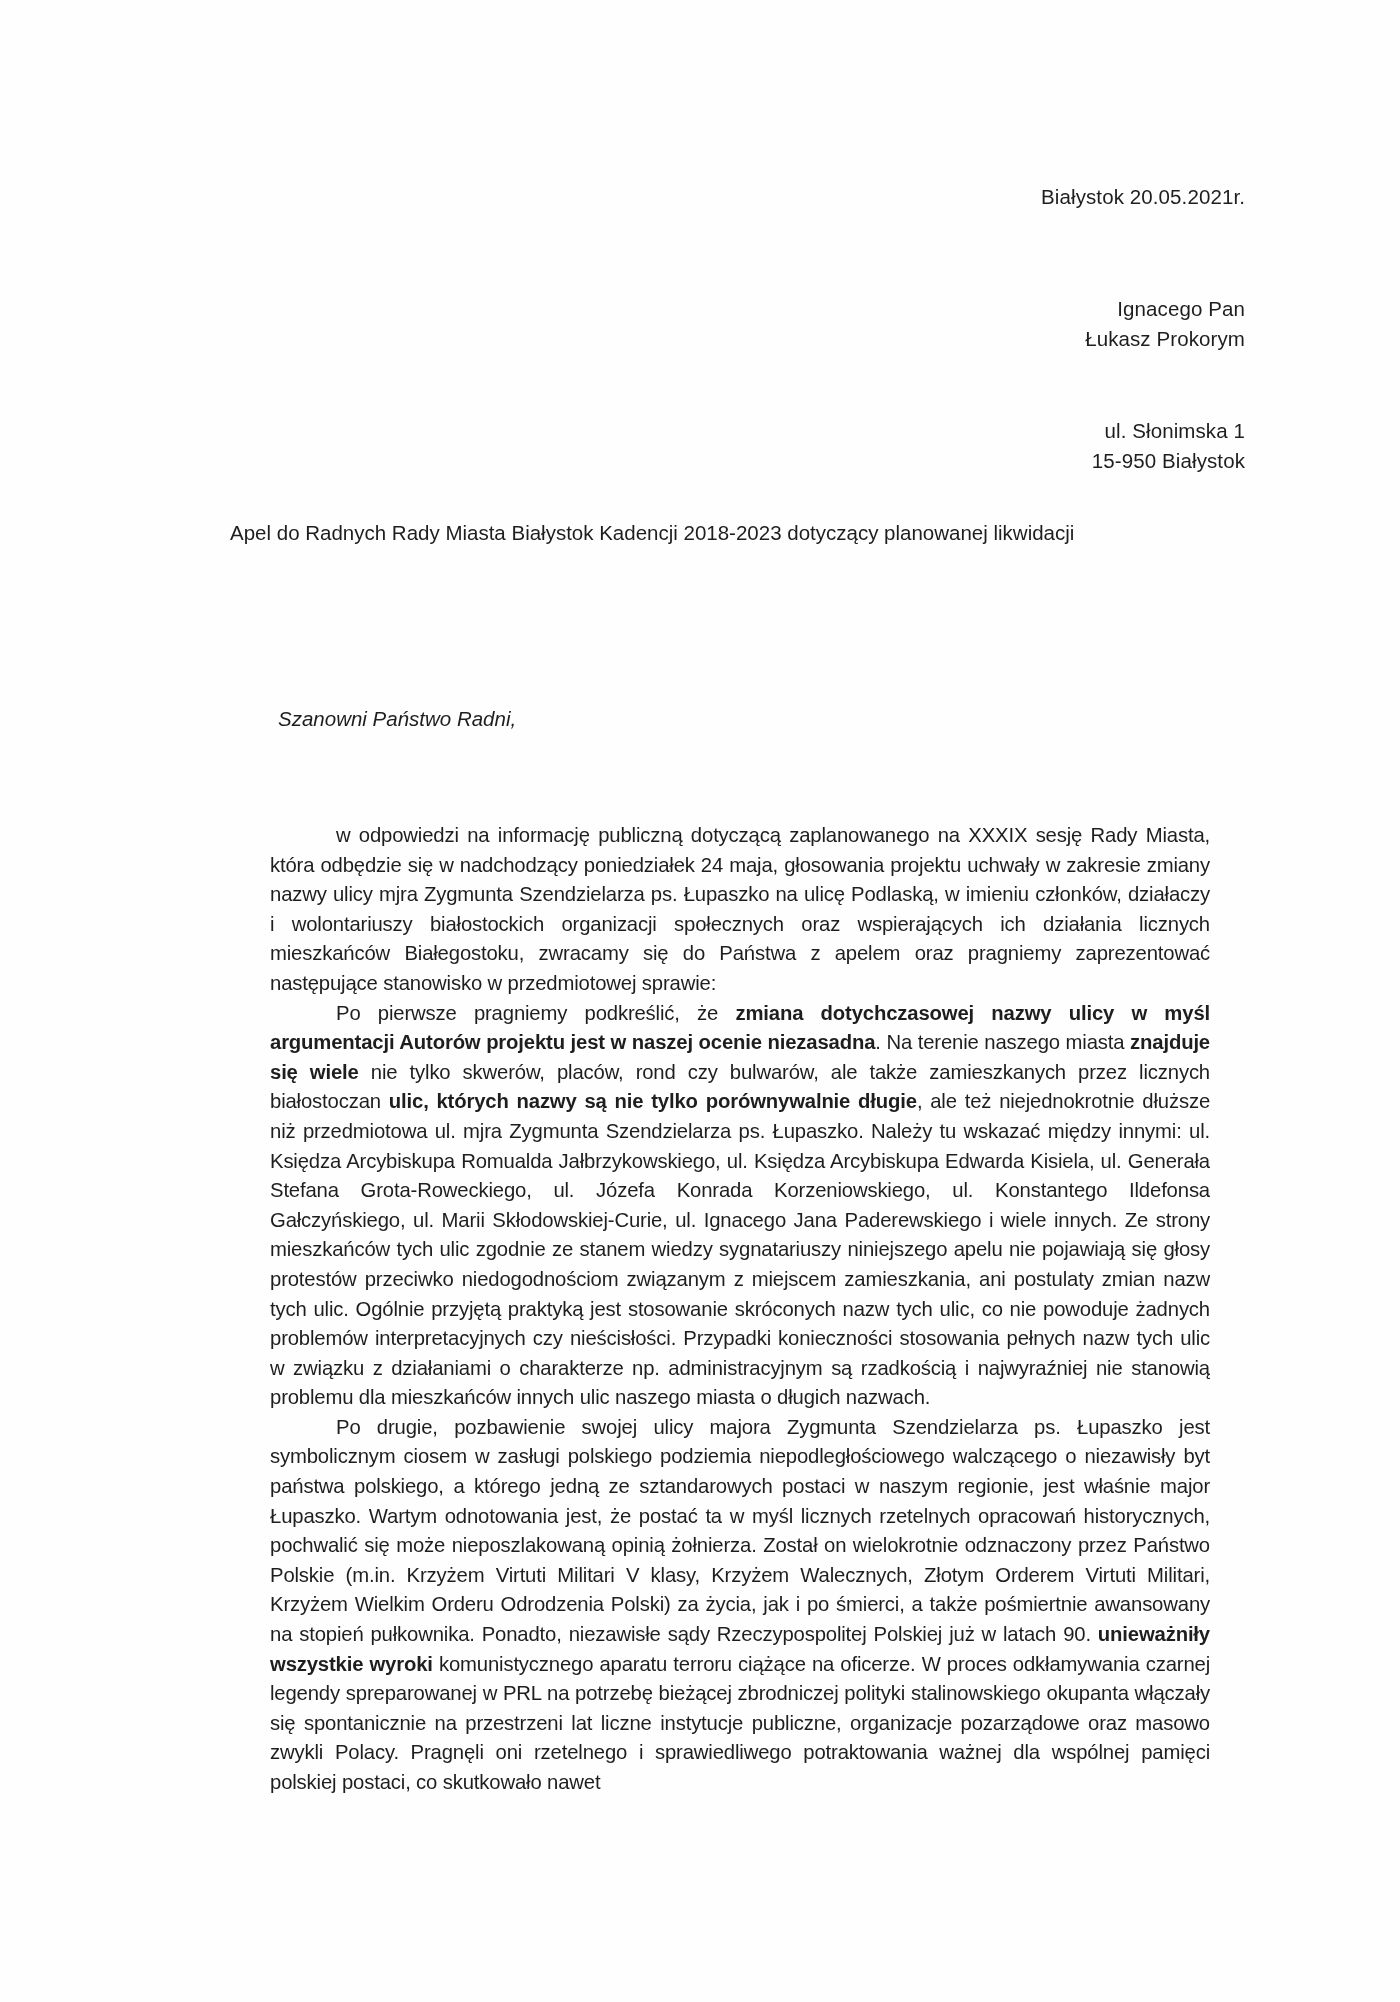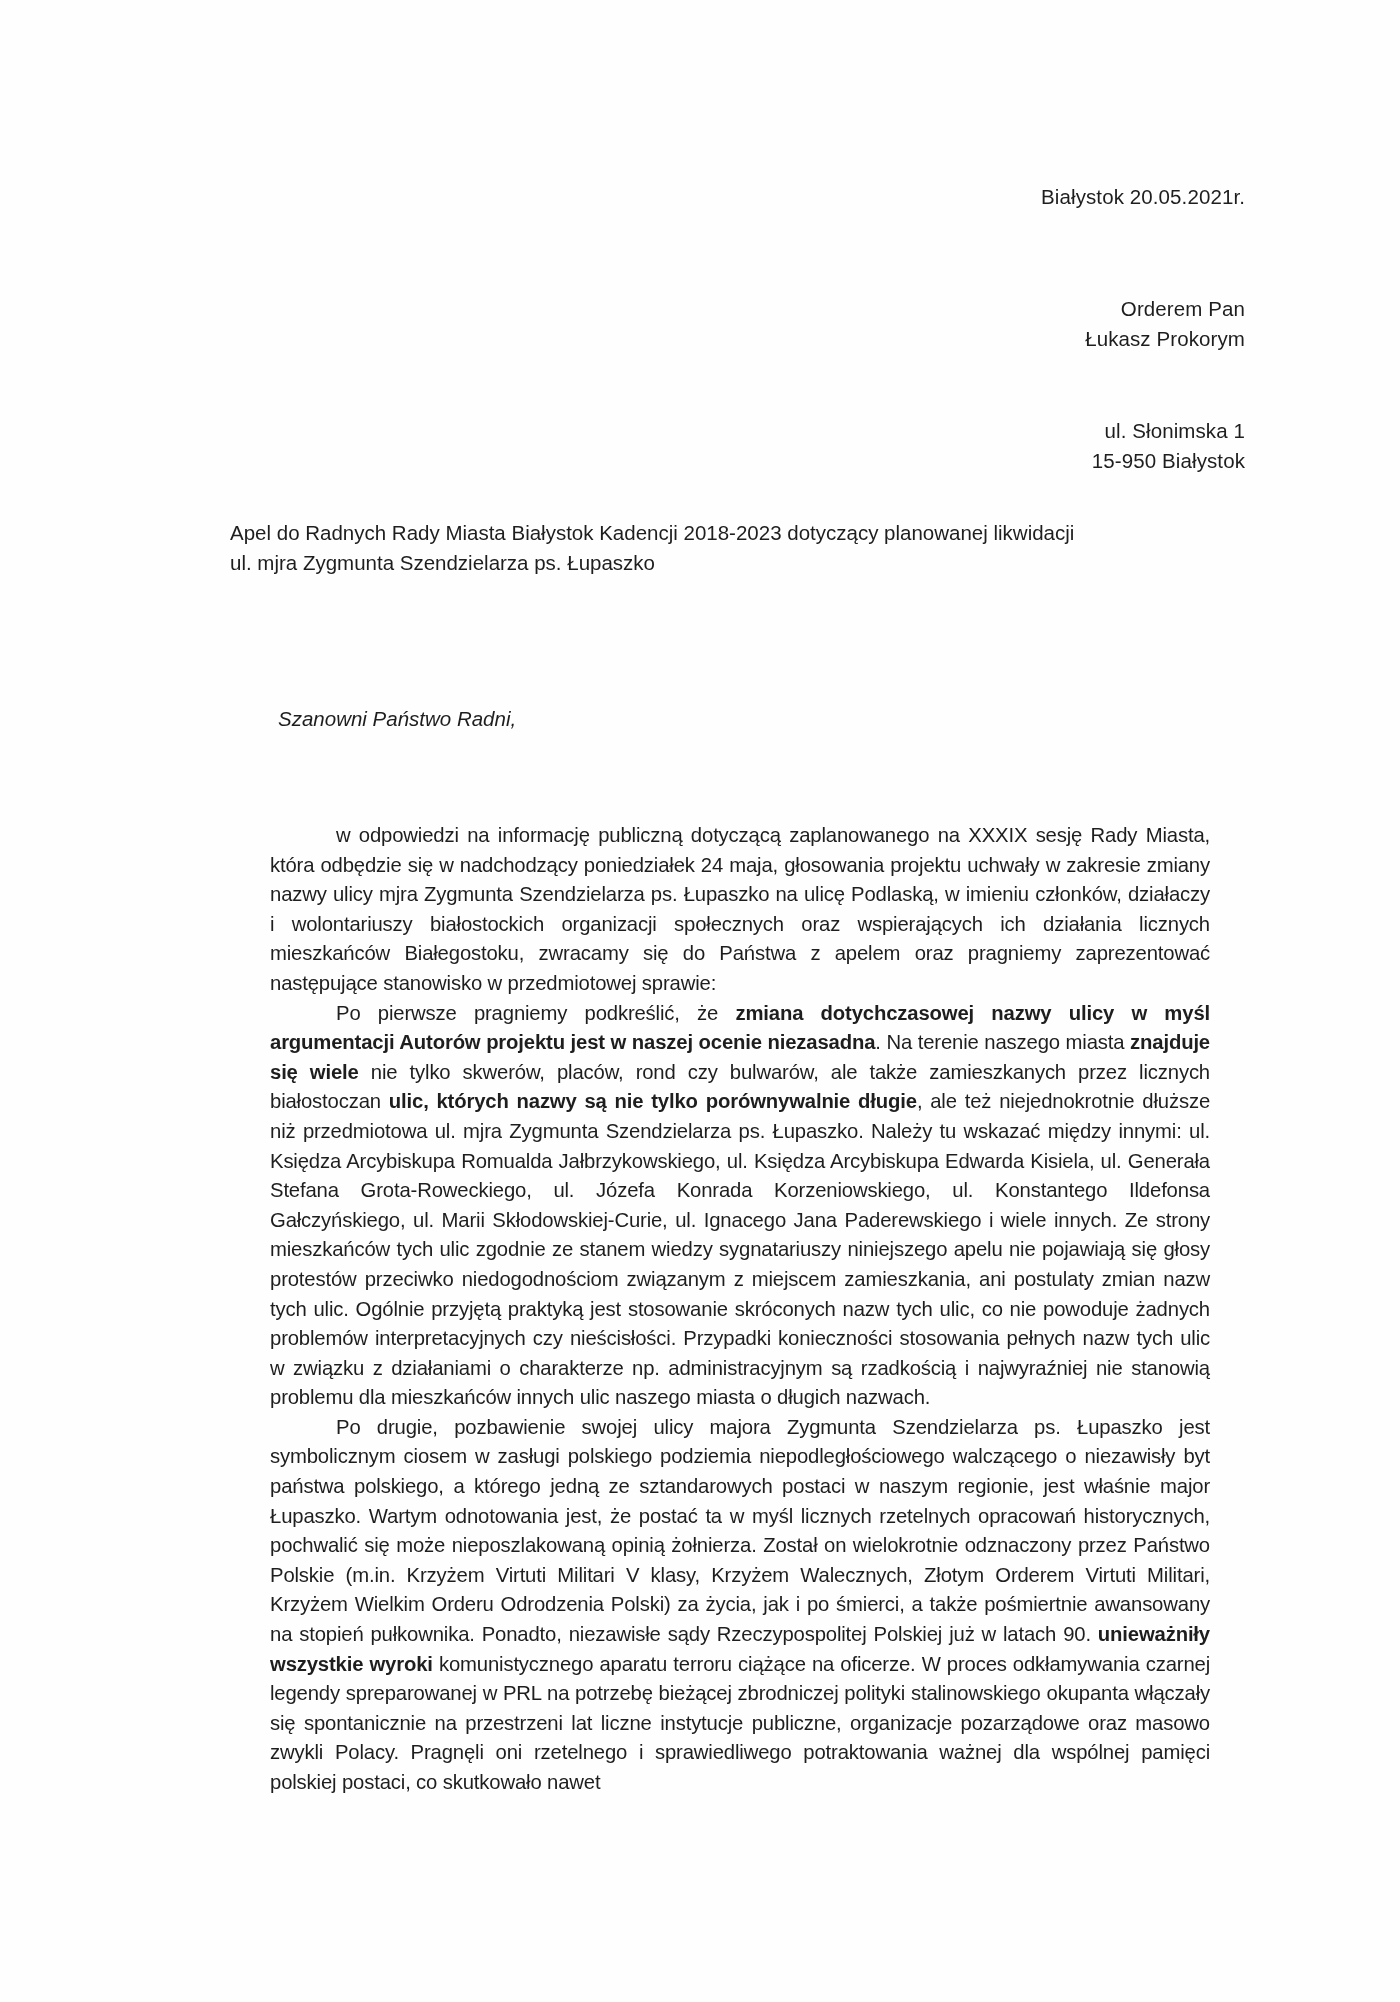--- a/index.html
+++ b/index.html
@@ -76,32 +76,31 @@
 <body>
 
 <div class="page">
 
   <div class="right-block" id="date-line">
     <div>Białystok 20.05.2021r.</div>
   </div>
 
 
   <div class="right-block" id="recipient-name">
-    <div>Orderem Pan</div>
+    <div>Ignacego Pan</div>
     <div>Łukasz Prokorym</div>
   </div>
 
   <div class="right-block" id="recipient-address">
     <div>ul. Słonimska 1</div>
     <div>15-950 Białystok</div>
   </div>
 
   <div class="subject">
     <div>Apel do Radnych Rady Miasta Białystok Kadencji 2018-2023 dotyczący planowanej likwidacji</div>
-    <div>ul. mjra Zygmunta Szendzielarza ps. Łupaszko</div>
   </div>
 
   <div class="salutation">Szanowni Państwo Radni,</div>
 
   <div class="body-text" id="body-text">
       <p><span>w odpowiedzi na informację publiczną dotyczącą zaplanowanego na XXXIX sesję Rady Miasta, która odbędzie się w nadchodzący poniedziałek 24 maja, głosowania projektu uchwały w zakresie zmiany nazwy ulicy mjra Zygmunta Szendzielarza ps. Łupaszko na ulicę Podlaską, w imieniu członków, działaczy i wolontariuszy białostockich organizacji społecznych oraz wspierających ich działania licznych mieszkańców Białegostoku, zwracamy się do Państwa z apelem oraz pragniemy zaprezentować następujące stanowisko w przedmiotowej sprawie:</span></p>
       <p><span>Po pierwsze pragniemy podkreślić, że </span><b>zmiana dotychczasowej nazwy ulicy w myśl argumentacji Autorów projektu jest w naszej ocenie niezasadna</b><span>. Na terenie naszego miasta </span><b>znajduje się wiele</b><span> nie tylko skwerów, placów, rond czy bulwarów, ale także zamieszkanych przez licznych białostoczan </span><b>ulic, których nazwy są nie tylko porównywalnie długie</b><span>, ale też niejednokrotnie dłuższe niż przedmiotowa  ul. mjra Zygmunta Szendzielarza ps. Łupaszko. Należy tu wskazać między innymi: ul. Księdza Arcybiskupa Romualda Jałbrzykowskiego, ul. Księdza Arcybiskupa Edwarda Kisiela, ul. Generała Stefana Grota-Roweckiego, ul. Józefa Konrada Korzeniowskiego, ul. Konstantego Ildefonsa Gałczyńskiego, ul. Marii Skłodowskiej-Curie, ul. Ignacego Jana Paderewskiego i wiele innych. Ze strony mieszkańców tych ulic zgodnie ze stanem wiedzy sygnatariuszy niniejszego apelu nie pojawiają się głosy protestów przeciwko niedogodnościom związanym z miejscem zamieszkania, ani postulaty zmian nazw tych ulic. Ogólnie przyjętą praktyką jest stosowanie skróconych nazw tych ulic, co nie powoduje żadnych problemów interpretacyjnych czy nieścisłości. Przypadki konieczności stosowania pełnych nazw tych ulic w związku z działaniami o charakterze np. administracyjnym są rzadkością i najwyraźniej nie stanowią problemu dla mieszkańców innych ulic naszego miasta o długich nazwach.</span></p>
       <p><span>Po drugie, pozbawienie swojej ulicy majora Zygmunta Szendzielarza ps. Łupaszko jest symbolicznym ciosem w zasługi polskiego podziemia niepodległościowego walczącego o niezawisły byt państwa polskiego, a którego jedną ze sztandarowych postaci w naszym regionie, jest właśnie major Łupaszko. Wartym odnotowania jest, że postać ta w myśl licznych rzetelnych opracowań historycznych, pochwalić się może nieposzlakowaną opinią żołnierza. Został  on wielokrotnie odznaczony przez Państwo Polskie (m.in. Krzyżem Virtuti Militari V klasy, Krzyżem Walecznych, Złotym Orderem Virtuti Militari, Krzyżem Wielkim Orderu Odrodzenia Polski) za życia, jak i po śmierci, a także pośmiertnie awansowany na stopień pułkownika. Ponadto, niezawisłe sądy Rzeczypospolitej Polskiej już w latach 90. </span><b>unieważniły wszystkie wyroki</b><span> komunistycznego aparatu terroru ciążące na oficerze. W proces odkłamywania czarnej legendy spreparowanej w PRL na potrzebę bieżącej zbrodniczej polityki stalinowskiego okupanta włączały się spontanicznie na przestrzeni lat liczne instytucje publiczne, organizacje pozarządowe oraz masowo zwykli Polacy. Pragnęli oni rzetelnego i sprawiedliwego potraktowania ważnej dla wspólnej pamięci polskiej postaci, co skutkowało nawet</span></p>
     </div>
 

